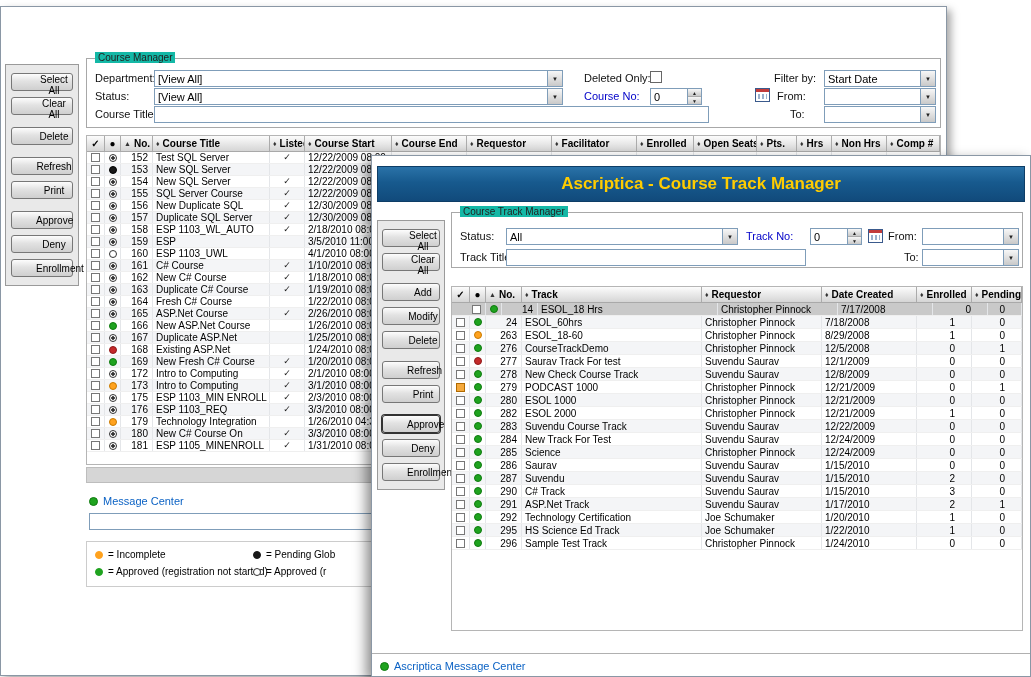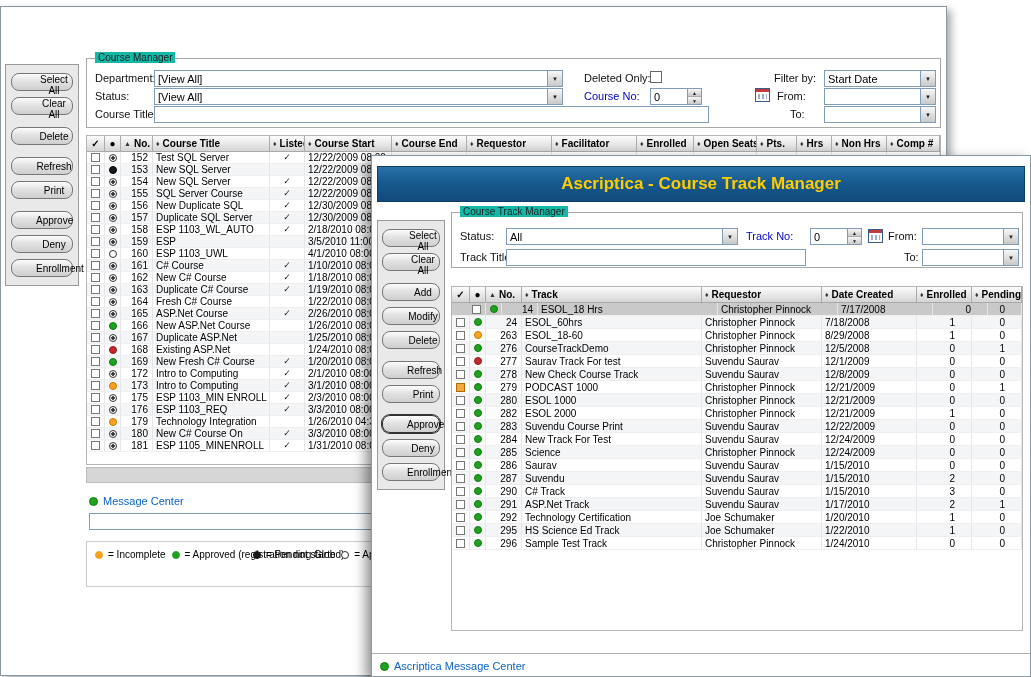--- a/index.html
+++ b/index.html
@@ -44,21 +44,21 @@
   .cal:before { content: ""; position: absolute; left: 0; right: 0; top: 0; height: 3px; background: #C23B3B; }
   .cal:after { content: ""; position: absolute; left: 2px; right: 2px; top: 5px; bottom: 2px;
     background: repeating-linear-gradient(90deg, #9AB0CC 0 2px, transparent 2px 4px); }
 
   .btn-panel { position: absolute; background: #E9E9E9; border: 1px solid #9A9A9A; display: flex; flex-direction: column;
     align-items: center; gap: 12px; padding: 8px 0; }
   #back-panel { left: 4px; top: 57px; width: 74px; }
   #front-panel { left: 5px; top: 64px; width: 68px; }
   .btn-group { display: flex; flex-direction: column; gap: 6px; }
   .win-btn { width: 62px; height: 18px; font-size: 10px; font-family: inherit; color: #000;
-    background: linear-gradient(#FDFDFD, #E2E2E2 45%, #CFCFCF); border: 1px solid #777; border-radius: 8px; padding-left: 24px; }
+    background: linear-gradient(#FDFDFD, #E2E2E2 45%, #CFCFCF); border: 1px solid #777; border-radius: 3px; padding-left: 24px; }
   #front-panel .win-btn { width: 58px; }
   .default-btn { box-shadow: 0 0 0 1px #333; border-color: #333; }
 
   .tablebox { position: absolute; background: #fff; border: 1px solid #B5B5B5; overflow: hidden; }
   #back-table { left: 85px; top: 128px; width: 855px; height: 330px; }
   #front-table { left: 79px; top: 130px; width: 572px; height: 345px; }
 
   .course-grid { display: grid; grid-template-columns: 18px 16px 32px 117px 35px 87px 75px 85px 85px 57px 63px 40px 35px 55px 1fr; }
   .track-grid  { display: grid; grid-template-columns: 18px 16px 36px 180px 120px 95px 55px 1fr; }
 
@@ -90,21 +90,21 @@
   .graybar { position: absolute; background: #D6D6D6; border: 1px solid #BDBDBD; }
   #back-pagebar { left: 85px; top: 460px; width: 855px; height: 16px; }
 
   .msgline { position: absolute; display: flex; align-items: center; gap: 5px; font-size: 11px; }
   #back-msg { left: 88px; top: 488px; }
   .msg-dot { width: 9px; height: 9px; border-radius: 50%; background: var(--status-green, #1FA31F); border: 1px solid #0E7A0E; }
   .msg-label { color: var(--link-blue, #0B62C4); }
   #back-msg-input { left: 88px; top: 506px; width: 612px; }
 
   #back-legend { position: absolute; left: 85px; top: 534px; width: 620px; height: 46px; border: 1px solid #CCC; font-size: 10px; }
-  .legend-col { position: absolute; top: 7px; display: flex; flex-direction: row; gap: 6px; }
+  .legend-col { position: absolute; top: 7px; display: flex; flex-direction: column; gap: 6px; }
   #legend-col1 { left: 8px; }
   #legend-col2 { left: 166px; }
   .legend-item { display: flex; align-items: center; gap: 5px; }
   .legend-sym { width: 8px; height: 8px; border-radius: 50%; display: inline-block; }
 
   #front-pagebar { left: 79px; top: 475px; width: 572px; height: 17px; background: #D9D9D9; border: 1px solid #C2C2C2;
     display: flex; align-items: center; justify-content: center; position: absolute; }
   .pagechip { background: #C3C3C3; padding: 1px 45px; font-size: 11px; font-weight: bold; color: #26365E; white-space: nowrap; }
 
   #front-footer { position: absolute; left: 0; right: 0; top: 497px; border-top: 1px solid #B0B0B0; padding: 6px 0 0 8px;
@@ -1038,21 +1038,21 @@
             <div class="cell num pad">0</div>
           </div>
           <div class="trow track-grid alt">
             <div class="cell c">
               <span class="rcheck"></span>
             </div>
             <div class="cell c">
               <span class="dot dot-green"></span>
             </div>
             <div class="cell num">283</div>
-            <div class="cell">Suvendu Course Print</div>
+            <div class="cell">Suvendu Course Track</div>
             <div class="cell">Suvendu Saurav</div>
             <div class="cell">12/22/2009</div>
             <div class="cell num pad">0</div>
             <div class="cell num pad">0</div>
           </div>
           <div class="trow track-grid">
             <div class="cell c">
               <span class="rcheck"></span>
             </div>
             <div class="cell c">

